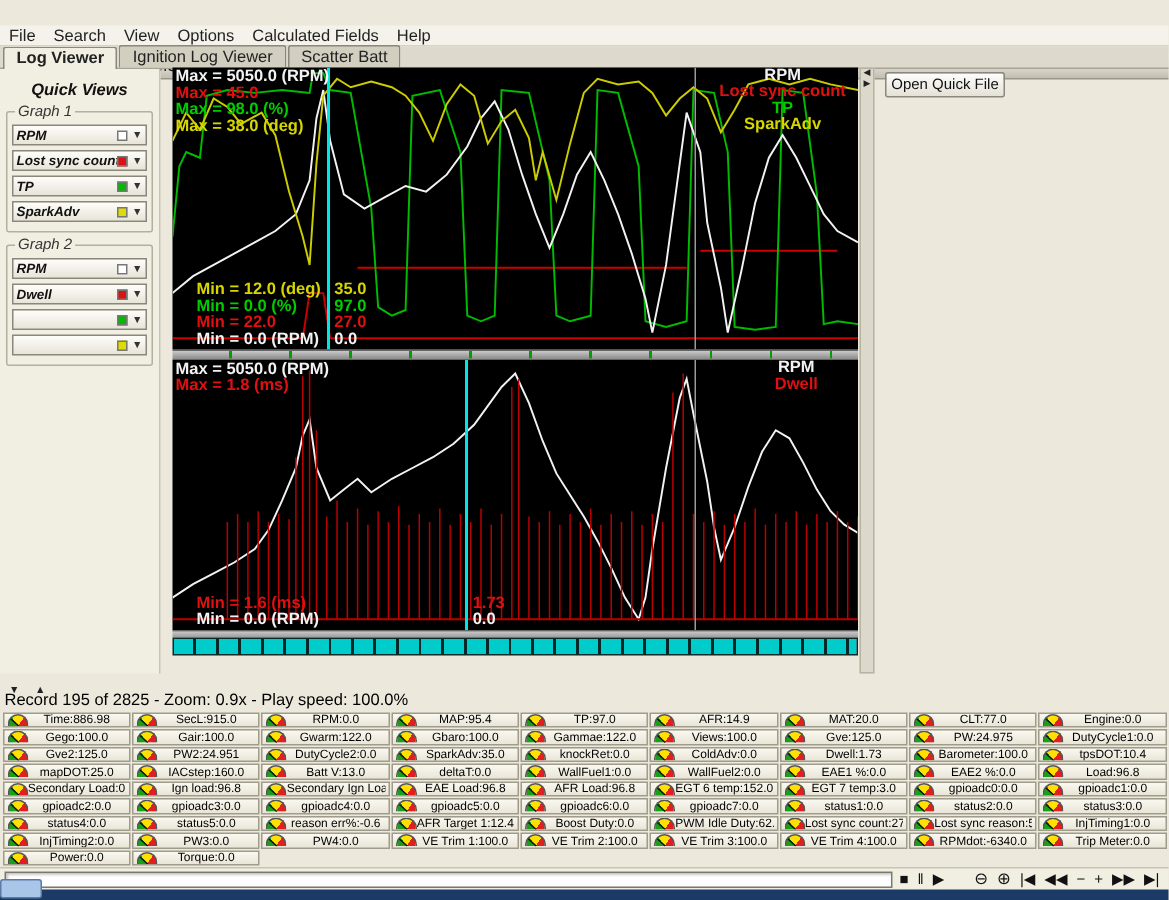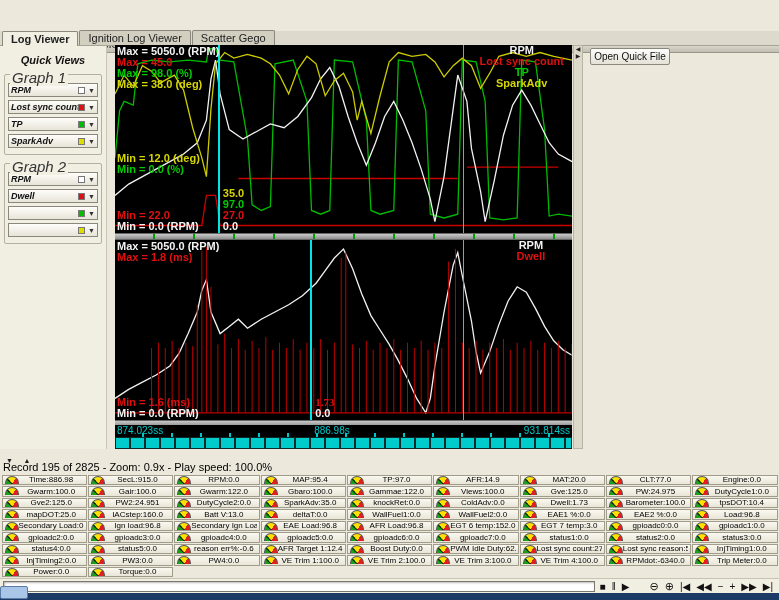--- a/index.html
+++ b/index.html
@@ -23,39 +23,39 @@
     display:flex; align-items:flex-end; padding-left:2px; border-bottom:1px solid #a8a494; }
   .tab { font-size:11px; padding:1px 8px 1px 8px; border:1px solid #8a887c; border-bottom:none;
     background:#d2cec0; margin-right:1px; border-radius:2px 2px 0 0; color:#222; }
   .tab.active { background:#f1efe2; font-weight:bold; position:relative; top:1px; }
 
   
   .sidebar { position:absolute; left:0; top:46px; width:107px; height:403px; background:#f1efe2;
     border-right:1px solid #c8c4b4; padding:4px 3px;font-style:italic; }
   .qv-title { text-align:center; font-size:11px; font-weight:bold; color:#111; margin:4px 0 8px; }
   .groupbox { border:1px solid #b4b0a0; border-radius:2px; margin:0 1px 8px; padding:8px 3px 3px; position:relative; }
-  .groupbox .gb-label { position:absolute; top:-6px; left:5px; background:#f1efe2; font-size:15px; color:#333; padding:0 2px; }
+  .groupbox .gb-label { position:absolute; top:-6px; left:5px; background:#f1efe2; font-size:10px; color:#333; padding:0 2px; }
   .combo { display:flex; align-items:center; height:14px; margin-bottom:3px; border:1px solid #8a887c;
     background:linear-gradient(#fefdfa,#e7e4d8); padding:0 2px; }
   .combo .clabel { flex:1; font-size:9px; font-weight:bold; color:#111; white-space:nowrap; overflow:hidden; }
   .combo .chip { width:7px; height:7px; border:1px solid #777; margin-right:3px; }
   .combo .carrow { font-size:7px; color:#333; }
 
   
   .chartcol { position:absolute; left:115px; top:45px; width:457px; }
   .plot { position:relative; background:#000; width:457px; overflow:hidden; }
   #plot1 { height:188px; }
   #plot2 { height:180px; }
   .plot svg { position:absolute; inset:0; width:100%; height:100%; }
   .vline { position:absolute; top:0; bottom:0; width:2px; }
   .cursor-line { background:#00e5e5; }
   .marker-line { background:#9a9a9a; width:1px; }
   .lblstack { position:absolute; font-size:11px; font-weight:bold; line-height:11px; white-space:nowrap; }
   .max-stack { top:1px; left:2px; }
-  .min-stack { bottom:1px; left:2px; }
+  .min-stack { bottom:1px; left:16px; }
   .cur-stack { bottom:1px; }
   .legend-stack { top:0; text-align:center; transform:translateX(-50%); }
 
   .divider { height:7px; width:457px; background:linear-gradient(#c9c9c9,#8f8f8f);
     border-top:1px solid #666; border-bottom:1px solid #666;
     background-image:repeating-linear-gradient(90deg, transparent 0 38px, #00a000 38px 40px),
       linear-gradient(#c9c9c9,#8f8f8f); }
   .strip2 { height:5px; width:457px; background:linear-gradient(#c9c9c9,#9a9a9a); border-top:1px solid #666; }
   .timebar { height:12px; width:457px; background:#000; position:relative; font-size:10px; color:#00c8c8; }
   .timebar::after { content:""; position:absolute; left:0; right:0; bottom:0; height:4px;
@@ -108,25 +108,33 @@
 </head>
 <body>
 
 <div id="window">
 
   <div class="titlebar">
     <span class="ticon"></span>
     <span class="ttext">MegaLogViewer MS 3.4.04 - 2014-04-26_17.18.23.msl</span>
   </div>
 
+  <div class="menubar" id="menubar">
+      <span>File</span>
+      <span>Search</span>
+      <span>View</span>
+      <span>Options</span>
+      <span>Calculated Fields</span>
+      <span>Help</span>
+    </div>
 
   <div class="tabbar" id="tabbar">
       <span class="tab active">Log Viewer</span>
       <span class="tab">Ignition Log Viewer</span>
-      <span class="tab">Scatter Gego</span>
+      <span class="tab">Scatter Batt</span>
     </div>
 
   <div class="sidebar">
     <div class="qv-title">Quick Views</div>
     <div id="qv-groups">
         <div class="groupbox">
           <span class="gb-label">Graph 1</span>
           <div class="combo">
             <span class="clabel">RPM</span>
             <span class="chip" style="background: rgb(255, 255, 255);"></span>
@@ -188,21 +196,21 @@
         <div class="vline cursor-line" style="left: 22.5%;"></div>
         <div class="lblstack max-stack">
           <div style="color: rgb(242, 242, 242);">Max = 5050.0 (RPM)</div>
           <div style="color: rgb(224, 16, 16);">Max = 45.0</div>
           <div style="color: rgb(0, 204, 0);">Max = 98.0 (%)</div>
           <div style="color: rgb(214, 214, 0);">Max = 38.0 (deg)</div>
         </div>
         <div class="lblstack min-stack">
           <div style="color: rgb(214, 214, 0);">Min = 12.0 (deg)</div>
           <div style="color: rgb(0, 204, 0);">Min = 0.0 (%)</div>
-          <div style="color: rgb(224, 16, 16); margin-top: 35px;">Min = 22.0</div>
+          <div style="color: rgb(224, 16, 16);">Min = 22.0</div>
           <div style="color: rgb(242, 242, 242);">Min = 0.0 (RPM)</div>
         </div>
         <div class="lblstack legend-stack" style="left: 89%;">
           <div style="color: rgb(242, 242, 242);">RPM</div>
           <div style="color: rgb(224, 16, 16);">Lost sync count</div>
           <div style="color: rgb(0, 204, 0);">TP</div>
           <div style="color: rgb(214, 214, 0);">SparkAdv</div>
         </div>
         <div class="lblstack cur-stack" style="left: calc(22.5% + 5px);">
           <div style="color: rgb(214, 214, 0);">35.0</div>
@@ -289,30 +297,25 @@
         </div>
         <div class="lblstack min-stack">
           <div style="color: rgb(224, 16, 16);">Min = 1.6 (ms)</div>
           <div style="color: rgb(242, 242, 242);">Min = 0.0 (RPM)</div>
         </div>
         <div class="lblstack legend-stack" style="left: 91%;">
           <div style="color: rgb(242, 242, 242);">RPM</div>
           <div style="color: rgb(224, 16, 16);">Dwell</div>
         </div>
         <div class="lblstack cur-stack" style="left: calc(42.7% + 5px);">
-          <div style="color: rgb(224, 16, 16); font-family: Liberation Serif, serif;">1.73</div>
+          <div style="color: rgb(224, 16, 16);">1.73</div>
           <div style="color: rgb(242, 242, 242);">0.0</div>
         </div>
       </div>
     <div class="strip2"></div>
-    <div class="timebar">
-      <span style="left:2px">874.023ss</span>
-      <span id="time-cursor" style="left: calc(42.7% + 4px);">886.98s</span>
-      <span style="right:2px">931.814ss</span>
-    </div>
     <div class="ribbon"></div>
   </div>
 
   <div class="chart-scroll">
     <span>◀</span>
     <span>▶</span>
   </div>
 
   <button class="open-tune">Open Quick File</button>
 
@@ -377,21 +380,21 @@
       <div class="gcell">
         <span class="gdial">
           <i></i>
         </span>
         <span class="gtext">Engine:0.0</span>
       </div>
       <div class="gcell">
         <span class="gdial">
           <i></i>
         </span>
-        <span class="gtext">Gwarm:100.0</span>
+        <span class="gtext">Gego:100.0</span>
       </div>
       <div class="gcell">
         <span class="gdial">
           <i></i>
         </span>
         <span class="gtext">Gair:100.0</span>
       </div>
       <div class="gcell">
         <span class="gdial">
           <i></i>

